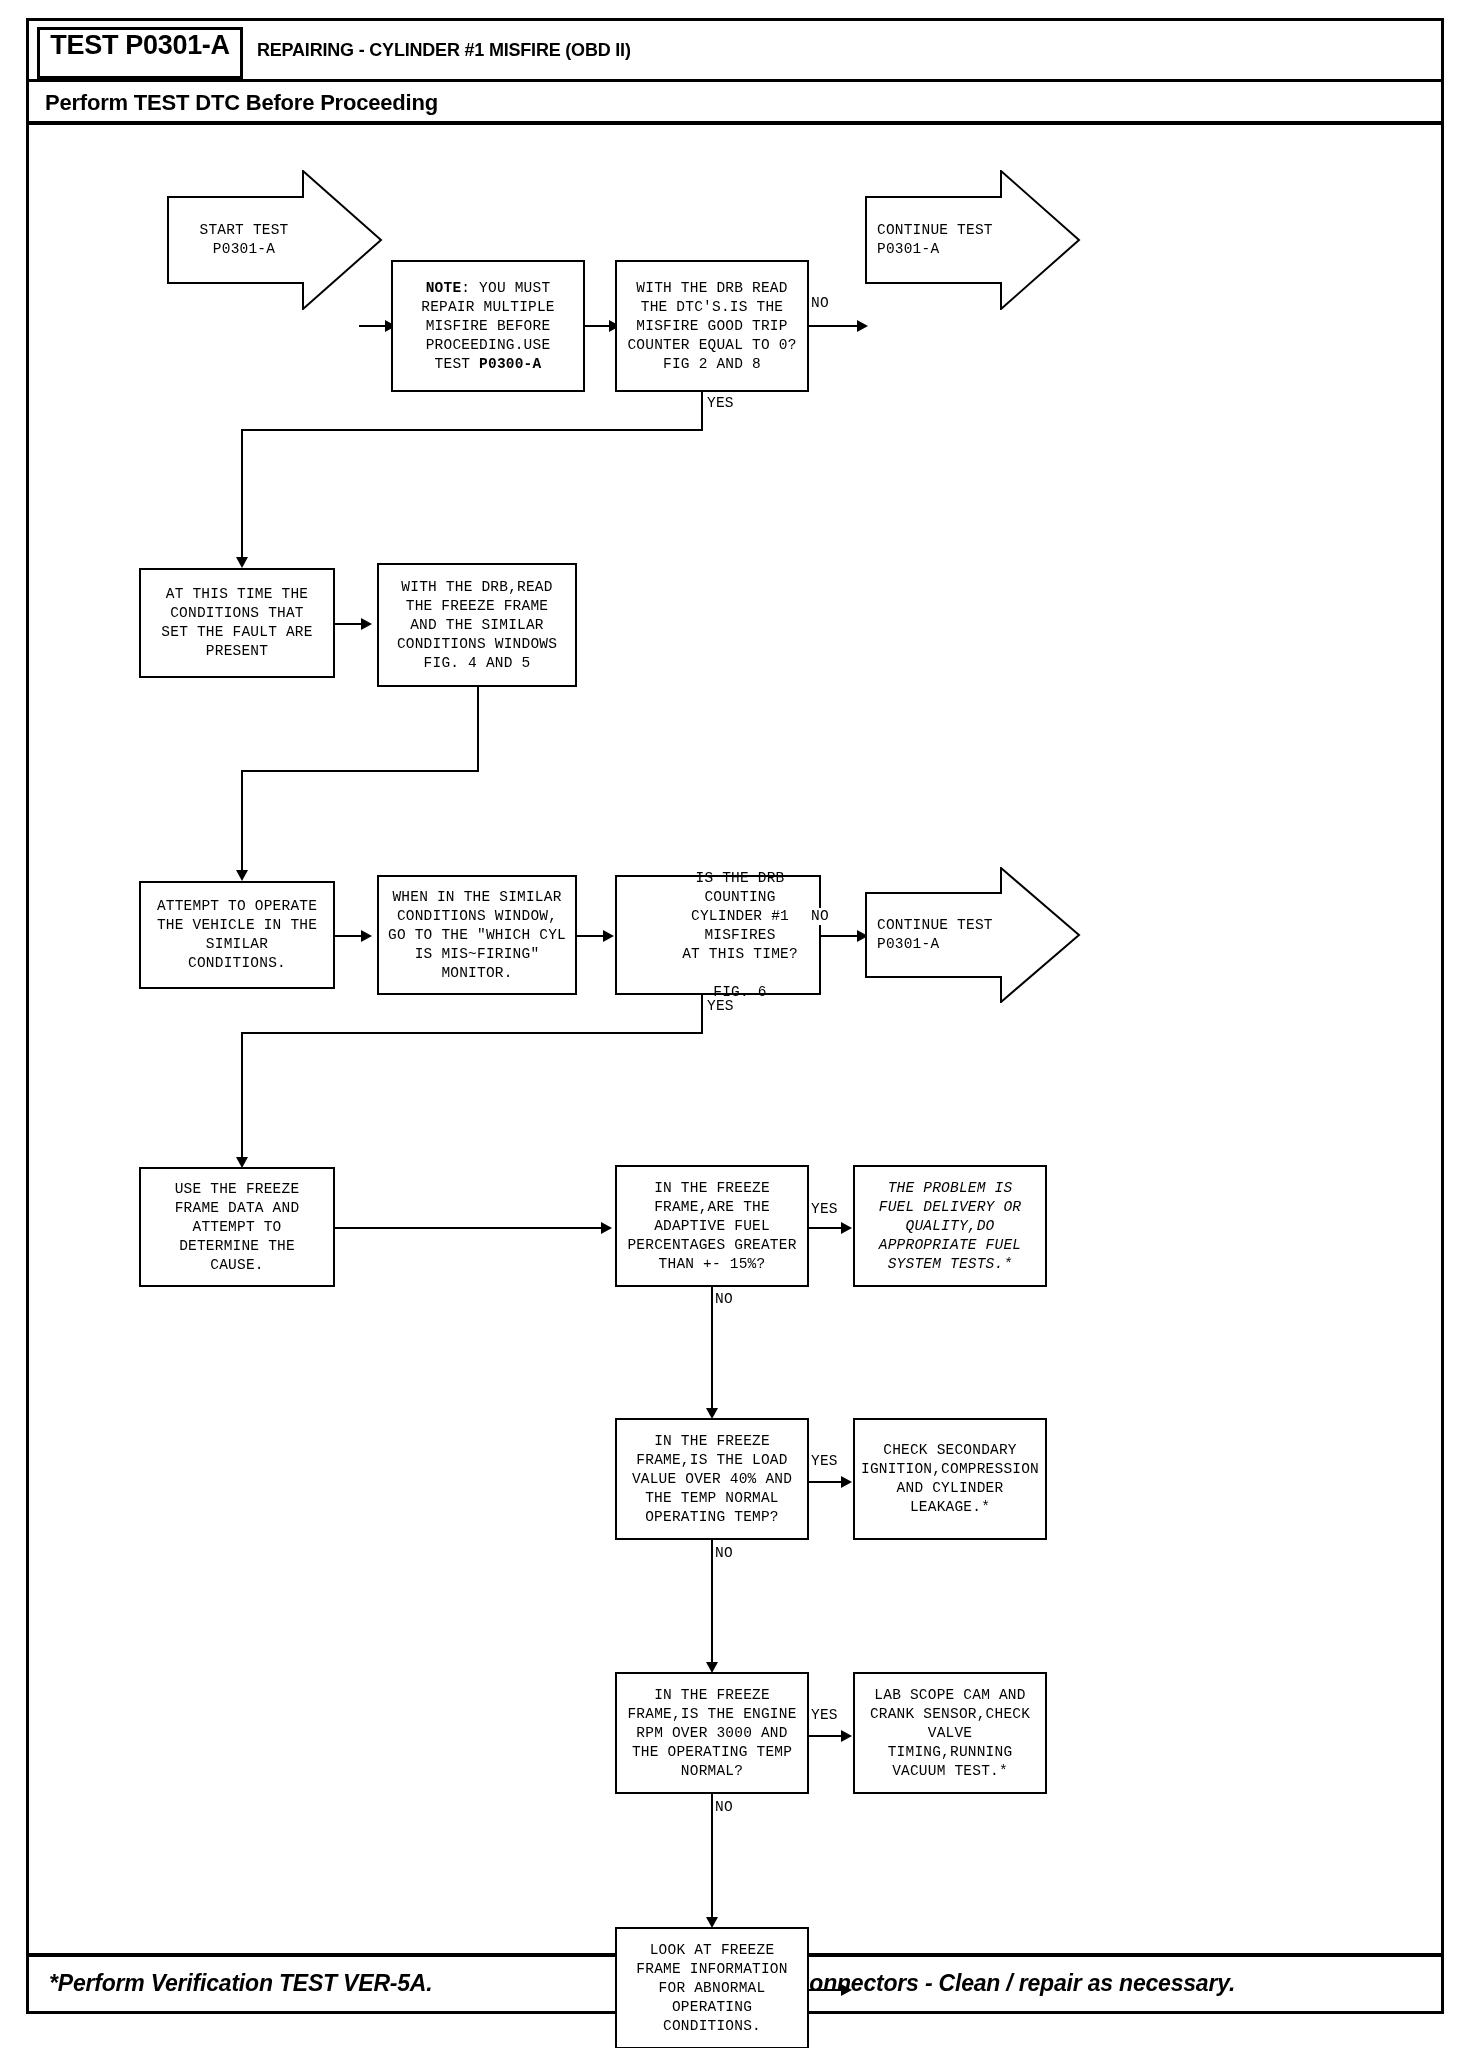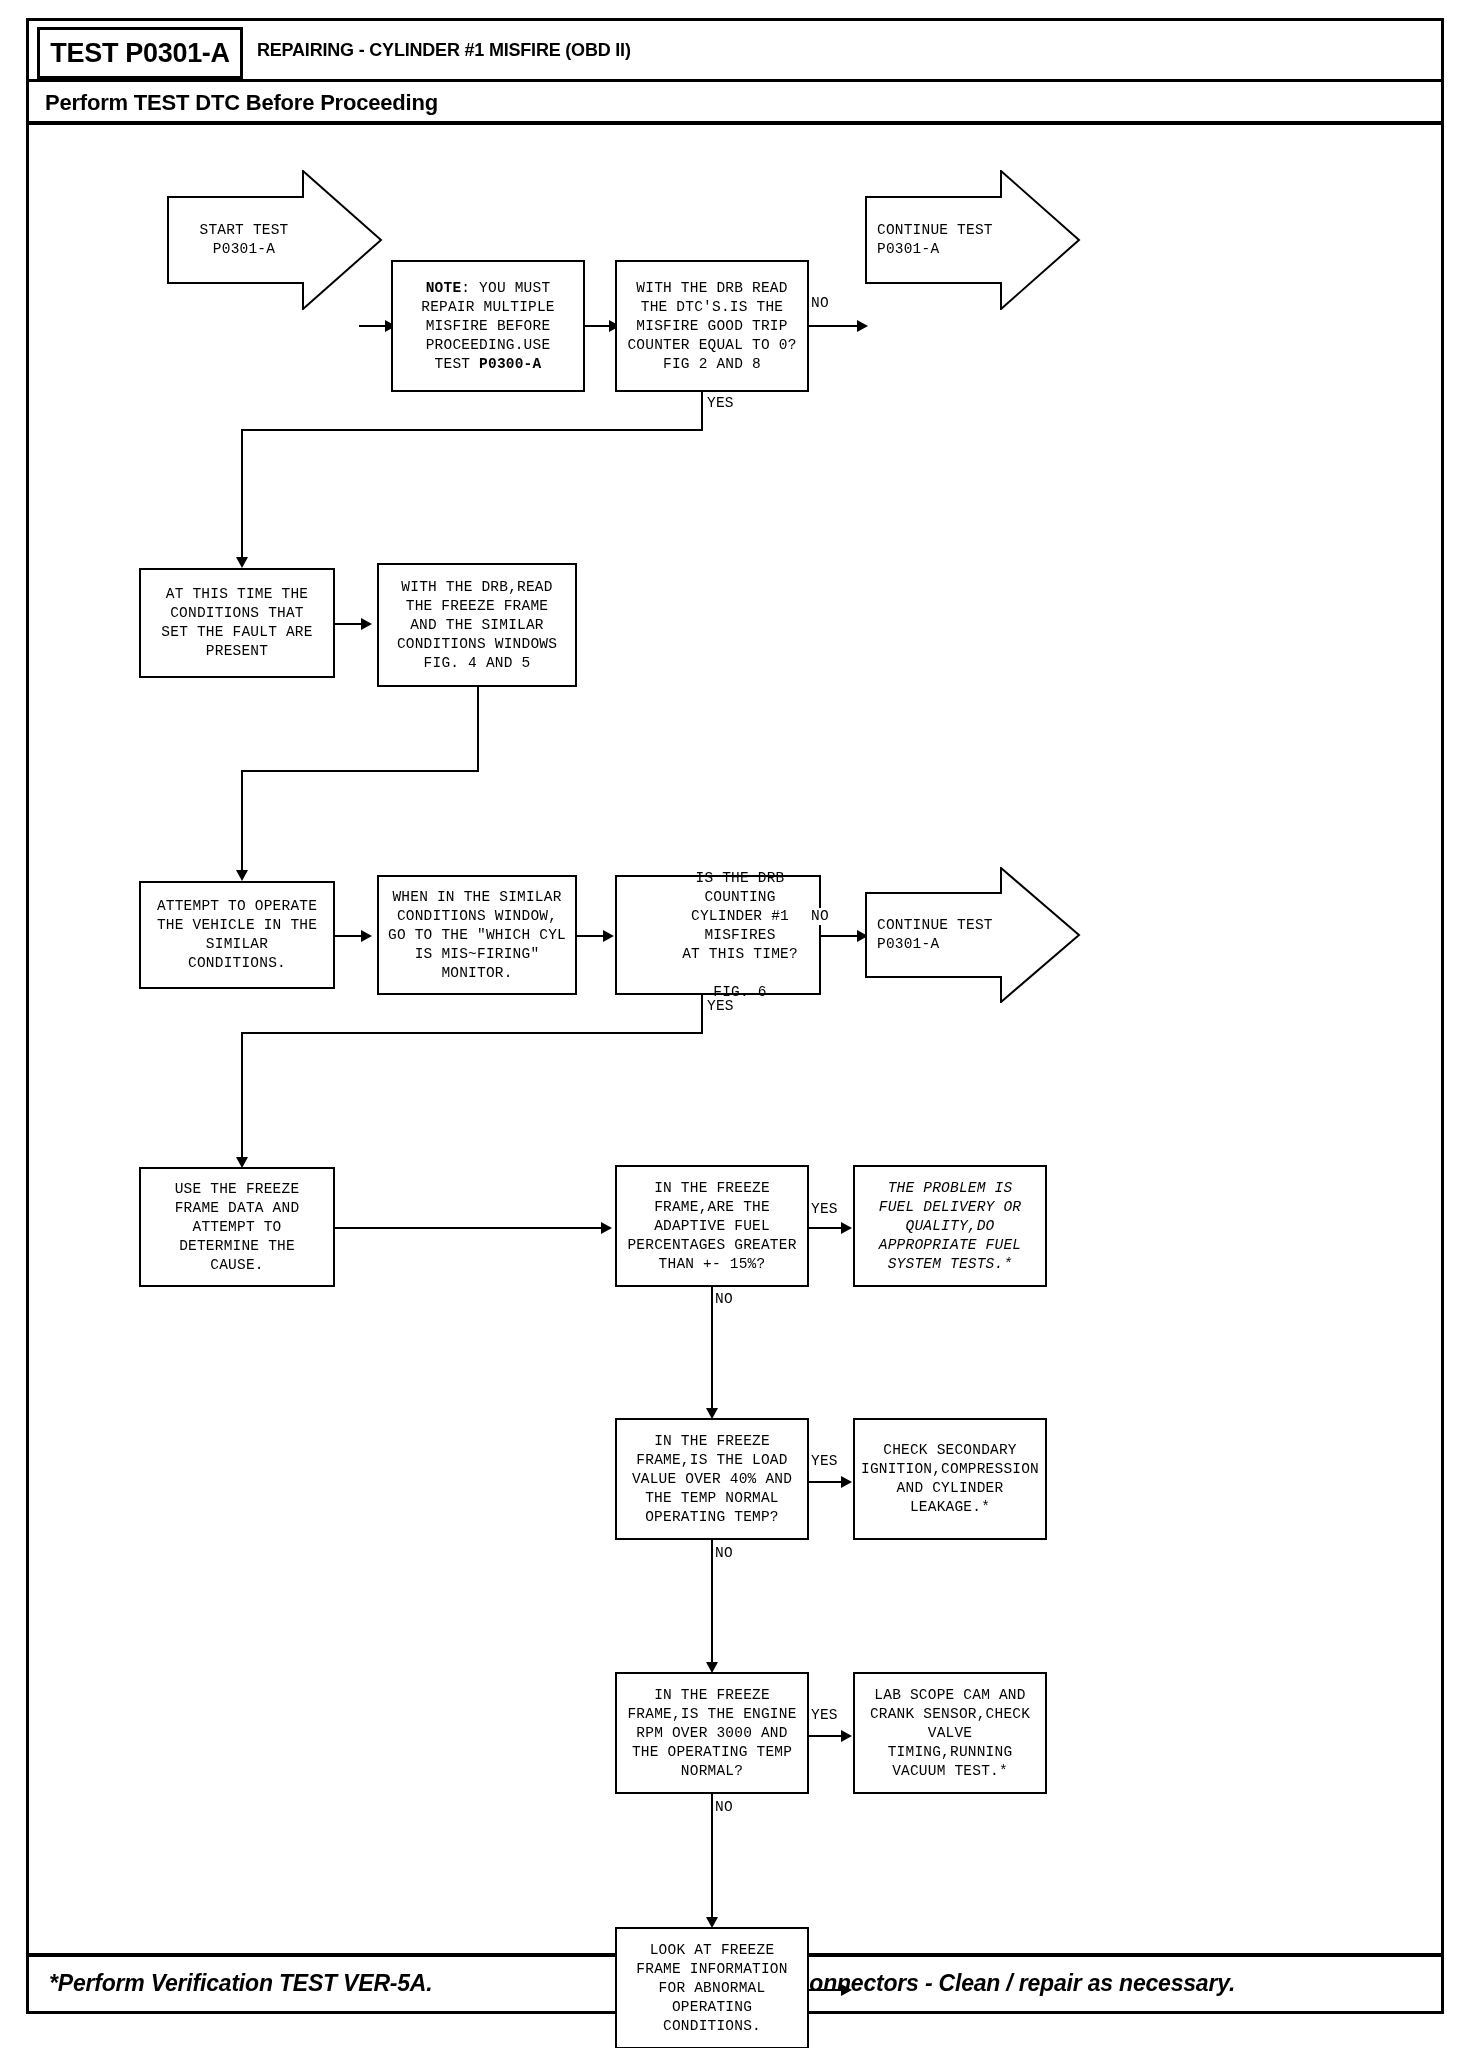--- a/index.html
+++ b/index.html
@@ -20,21 +20,21 @@
   
   #hdr{
     position:absolute; left:0; top:0; width:100%; height:78px;
     box-sizing:border-box;
   }
   #test-id-box{
     position:absolute; left:8px; top:6px;
     width:206px; height:52px;
     border:3px solid #000;
     box-sizing:border-box;
-    display:flex;align-items:center;justify-content:center;
+    display:flex;align-items:flex-start;justify-content:center;
   }
   #test-id-box span{
     font-size:27px;font-weight:bold;letter-spacing:-0.3px;
   }
   #hdr-title{
     position:absolute; left:228px; top:19px;
     font-size:18px;font-weight:bold;letter-spacing:-0.2px;
   }
   #subhdr{
     position:absolute; left:0; top:58px; width:100%;

